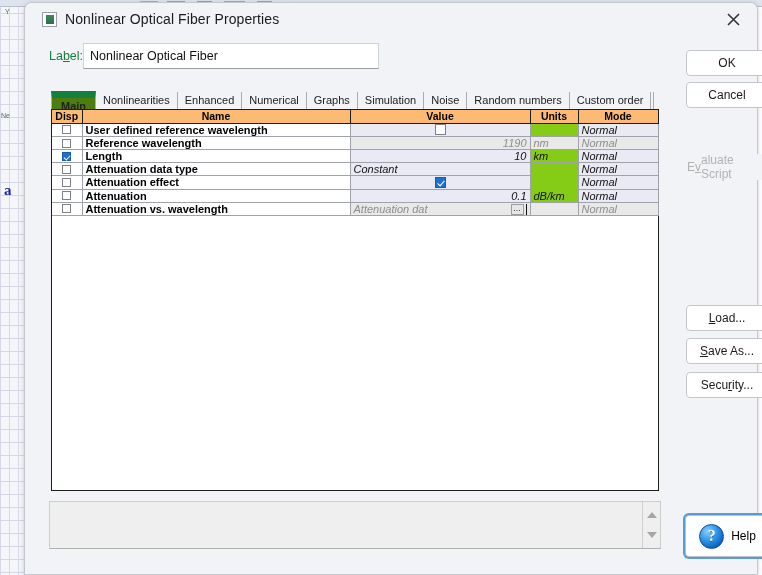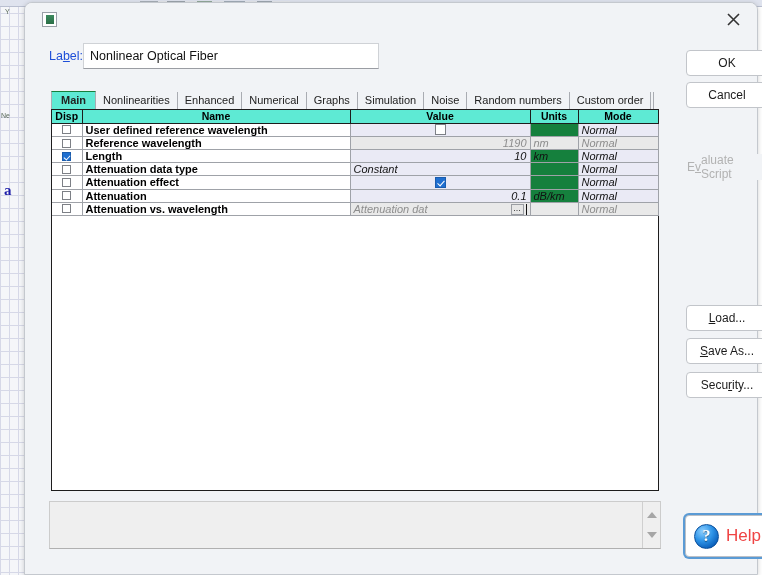--- a/index.html
+++ b/index.html
@@ -82,21 +82,21 @@
     position:absolute; right:2px; top:0; width:44px; height:33px;
     display:flex; align-items:center; justify-content:center;
     cursor:pointer; color:#333;
   }
   #close-btn svg { display:block; }
 
   
   #label-row { position:absolute; left:0; top:40px; width:100%; height:30px; }
   #label-cap {
     position:absolute; left:24px; top:6px;
-    font-size:12.5px; color:#1d4ed8;
+    font-size:12.5px; color:#15803d;
   }
   #label-cap u { text-decoration:underline; }
   #label-input {
     position:absolute; left:58px; top:0; width:296px; height:26px;
     background:#ffffff; border:1px solid #cfd2d6; border-bottom:1px solid #9a9da3;
     padding:0 6px; font-size:12.5px; color:#111;
     font-family:"Liberation Sans", sans-serif;
     outline:none;
   }
 
@@ -108,23 +108,23 @@
   .tab {
     height:17px; line-height:16px;
     padding:0 7px;
     font-size:11px; color:#222;
     background:#f1f3f6;
     border-right:1px solid #a9acb2;
     white-space:nowrap;
     cursor:pointer;
   }
   .tab.active {
-    font-weight:bold; background:#5eead4;
+    font-weight:bold; background:#4d7c0f;
     border-left:1px solid #a9acb2;
-    border-top:1px solid #15803d;
+    border-top:7px solid #15803d;
     border-right:1px solid #a9acb2;
     height:18px; line-height:17px;
     padding:0 9px;
   }
   .tab-end { width:1px; height:17px; background:#a9acb2; margin-left:2px; }
 
   
   #panel {
     position:absolute; left:26px; top:106px; width:608px; height:382px;
     background:#ffffff;
@@ -132,21 +132,21 @@
   }
   #grid { width:100%; border-collapse:collapse; table-layout:fixed; }
   #grid col.c-disp  { width:30px; }
   #grid col.c-name  { width:268px; }
   #grid col.c-value { width:180px; }
   #grid col.c-units { width:48px; }
   #grid col.c-mode  { width:80px; }
 
   #grid thead th {
     height:13px;
-    background:#5eead4;
+    background:#fdba74;
     border:1px solid #1d1d1d;
     border-left:none; border-top:none;
     font-size:10.5px; font-weight:bold; color:#000;
     font-family:"Liberation Sans", sans-serif;
     padding:0; line-height:12px;
     text-align:center;
     margin-top:16px;
   }
   #grid thead th.first { border-left:none; }
 
@@ -165,21 +165,21 @@
   }
   td.cell-name {
     background:#ffffff; font-weight:bold; color:#000;
     border-right:1px solid #1d1d1d;
     margin-left:40px;
   }
   td.cell-value {
     background:#eaeaf5; font-style:italic; color:#111;
   }
   td.cell-value.num { text-align:right; padding-right:5px; }
-  td.cell-units { background:#15803d; font-style:italic; color:#111; padding-left:4px; }
+  td.cell-units { background:#84cc16; font-style:italic; color:#111; padding-left:4px; }
   td.cell-mode  { background:#eaeaf5; font-style:italic; color:#111; padding-left:4px; }
 
   tr.disabled td.cell-value,
   tr.disabled td.cell-units,
   tr.disabled td.cell-mode { background:#e9e9e9; color:#8d8d8d; }
 
   .cb {
     display:inline-block; width:9px; height:9px; vertical-align:middle;
     background:#ffffff; border:1px solid #7d8086; position:relative; top:-1px;
   }
@@ -250,40 +250,41 @@
   }
   #help-icon {
     width:25px; height:25px; border-radius:50%;
     background:radial-gradient(circle at 34% 28%, #8fd0ff 0%, #2f95e8 42%, #0a5fba 78%, #063f82 100%);
     border:1px solid #0a4f9c;
     display:flex; align-items:center; justify-content:center;
     color:#ffffff; font-weight:bold; font-size:16px;
     font-family:"Liberation Serif", serif;
     text-shadow:0 1px 1px rgba(0,0,0,.45);
   }
-  #help-label { font-size:17px; color:#ef4444; }
+  #help-label { font-size:12px; color:#000000; }
 </style>
 </head>
 <body>
 
 <div id="bg-app">
   <div id="bg-grid"></div>
   <div id="bg-topbar"></div>
   <div id="bg-toolsmear"></div>
   <div class="bg-label" style="left:5px;top:8px;">Y</div>
   <div class="bg-label" style="left:1px;top:112px;">Ne</div>
   <div id="bg-a">a</div>
 </div>
 
 <div id="dialog">
 
   <div id="titlebar">
     <div id="title-icon">
         <i></i>
       </div>
+    <div id="title-text">Nonlinear Optical Fiber Properties</div>
     <div id="close-btn">
       <svg width="15" height="15" viewBox="0 0 15 15" aria-hidden="true">
         <path d="M2 2 L13 13 M13 2 L2 13" stroke="#333" stroke-width="1.6" fill="none"></path>
       </svg>
     </div>
   </div>
 
   <div id="label-row">
     <div id="label-cap"><span>La</span><u>b</u><span>el:</span></div>
     <input id="label-input" type="text" value="Nonlinear Optical Fiber" style="">

